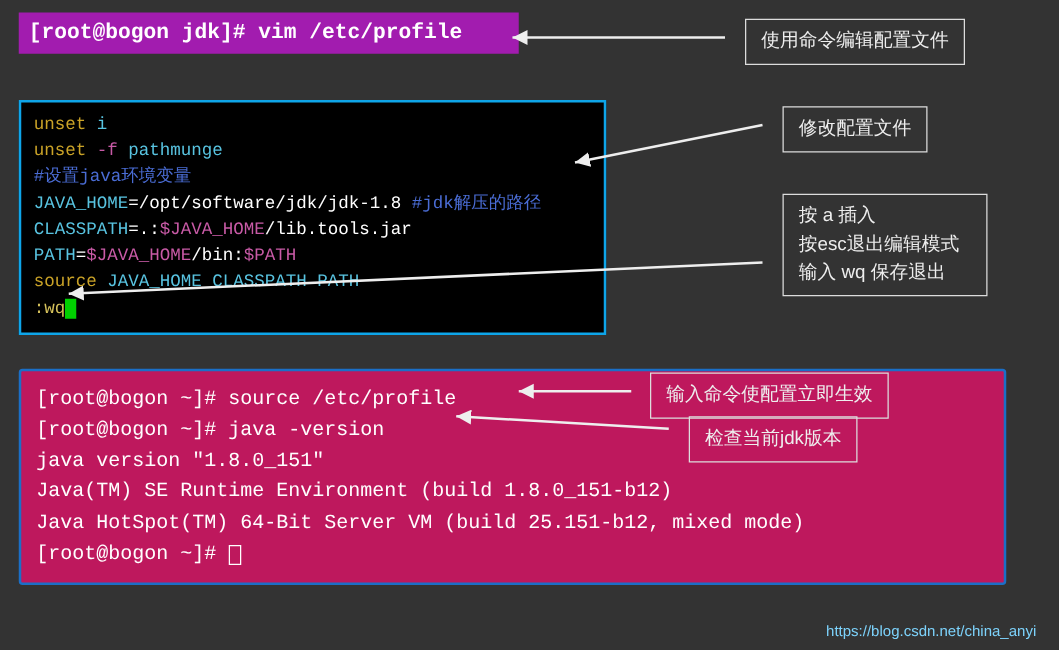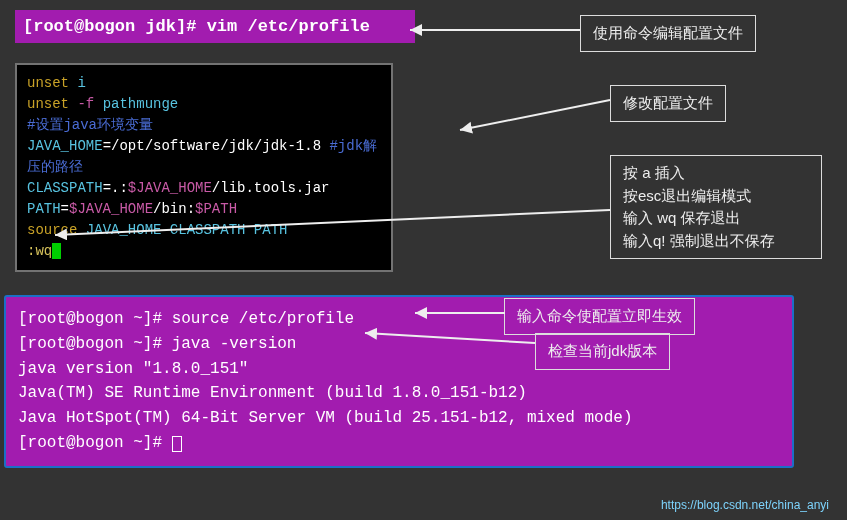--- a/index.html
+++ b/index.html
@@ -16,35 +16,35 @@
       top: 10px;
       left: 15px;
       width: 400px;
       background: #a21caf;
       padding: 7px 8px;
       font-size: 17px;
       font-weight: bold;
     }
     .terminal2 {
       position: absolute;
-      top: 63px;
+      top: 80px;
       left: 15px;
-      width: 378px;
+      width: 470px;
       background: #000;
       padding: 8px 10px;
       font-size: 14px;
       line-height: 1.5;
-      border: 2px solid #737373;
+      border: 2px solid #0ea5e9;
     }
     .terminal3 {
       position: absolute;
       top: 295px;
-      left: 4px;
+      left: 15px;
       width: 790px;
-      background: #a21caf;
+      background: #be185d;
       padding: 10px 12px;
       font-size: 16px;
       line-height: 1.55;
       border: 2px solid #1b6fc7;
       border-radius: 3px;
     }
     .yellow { color: #d4c05a; }
     .yellowkey { color: #c9a227; }
     .cyan { color: #58c3e0; }
     .magenta { color: #c85aa6; }
@@ -66,24 +66,25 @@
     }
     .annot {
       position: absolute;
       border: 1px solid #ddd;
       color: #eee;
       font-family: sans-serif;
       font-size: 15px;
       padding: 6px 12px;
       background: transparent;
       line-height: 1.5;
+      margin-left: 16px;
     }
     .annot1 { top: 15px; left: 580px; }
     .annot2 { top: 85px; left: 610px; }
-    .annot3 { top: 155px; left: 610px; width: 212px; }
+    .annot3 { top: 155px; left: 610px; width: 164px; }
     .annot4 { top: 298px; left: 504px; }
     .annot5 { top: 333px; left: 535px; }
     .watermark {
       position: absolute;
       bottom: 8px;
       right: 18px;
       color: #7dd3fc;
       font-family: Arial, sans-serif;
       font-size: 12px;
     }
@@ -154,21 +155,20 @@
     <span class="cursor-hollow"></span>
   </div>
 </div>
 
 <div class="annot annot1">使用命令编辑配置文件</div>
 <div class="annot annot2">修改配置文件</div>
 <div class="annot annot3">
   <div>按 a 插入</div>
   <div>按esc退出编辑模式</div>
   <div>输入 wq 保存退出</div>
-  <div>输入q! 强制退出不保存</div>
 </div>
 <div class="annot annot4">输入命令使配置立即生效</div>
 <div class="annot annot5">检查当前jdk版本</div>
 
 <svg class="arrow" style="top:20px;left:400px;width:185px;height:30px">
   <defs>
       <marker id="ah1" markerWidth="8" markerHeight="8" refX="6" refY="3" orient="auto">
         <path d="M0,0 L6,3 L0,6 Z" fill="#eee"></path>
       </marker>
     </defs>

